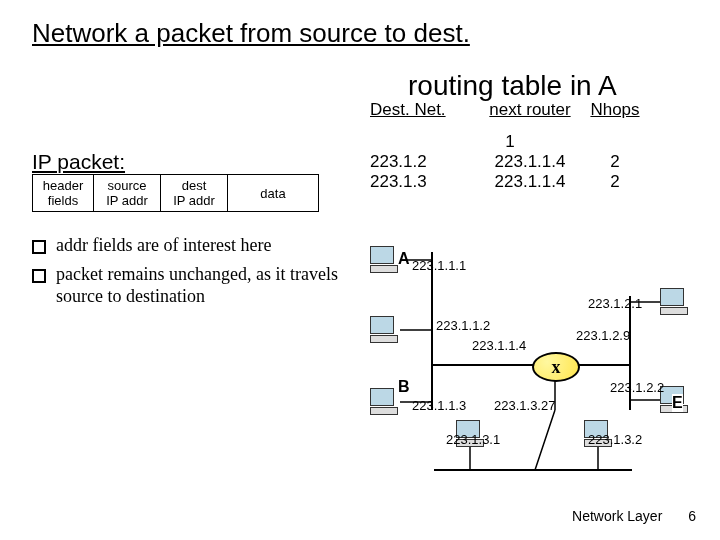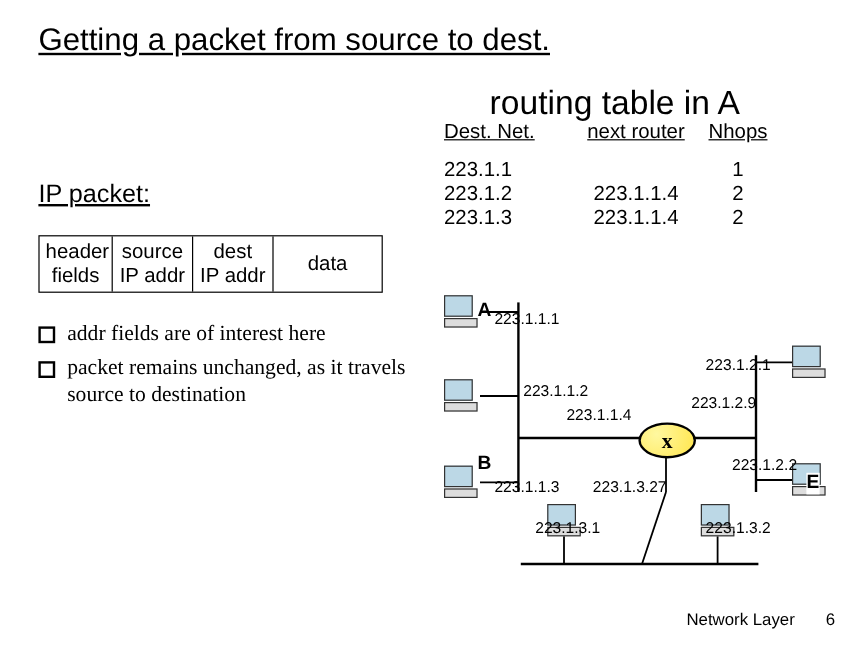--- a/index.html
+++ b/index.html
@@ -40,27 +40,27 @@
 
   .leftcol {
     position: absolute;
     top: 150px;
     left: 32px;
     width: 320px;
   }
   .ip-label {
     font-size: 21px;
     text-decoration: underline;
-    margin-bottom: 22px;
+    margin-bottom: 0;
   }
   .packet-box {
     display: flex;
     border: 1px solid #000;
     font-family: Arial, sans-serif;
-    font-size: 17px;
+    font-size: 13px;
     text-align: center;
     margin-bottom: 22px;
     width: 285px;
   }
   .packet-box > div { border-right: 1px solid #000; padding: 3px 5px; }
   .packet-box > div:last-child { border-right: none; }
   .pb-h { width: 50px; }
   .pb-s { width: 56px; }
   .pb-d { width: 56px; }
   .pb-data { flex: 1; display:flex; align-items:center; justify-content:center;}
@@ -120,33 +120,32 @@
     bottom: 16px;
     right: 24px;
     font-family: Arial, sans-serif;
     font-size: 14px;
   }
   .footer .pg { margin-left: 22px; }
 </style>
 </head>
 <body>
 
-<div class="title">Getting a packet from source to dest.</div>
+<div class="title">Network a packet from source to dest.</div>
 
 <div class="subtitle">routing table in A</div>
 
 <div class="table">
   <div class="table-row">
     <div class="th1">Dest. Net.</div>
     <div class="th2">next router</div>
     <div class="th3">Nhops</div>
   </div>
   <div class="table-body">
     <div class="table-row">
-      <div class="td1">223.1.1</div>
       <div class="td2"></div>
       <div class="td3">1</div>
     </div>
     <div class="table-row">
       <div class="td1">223.1.2</div>
       <div class="td2">223.1.1.4</div>
       <div class="td3">2</div>
     </div>
     <div class="table-row">
       <div class="td1">223.1.3</div>

